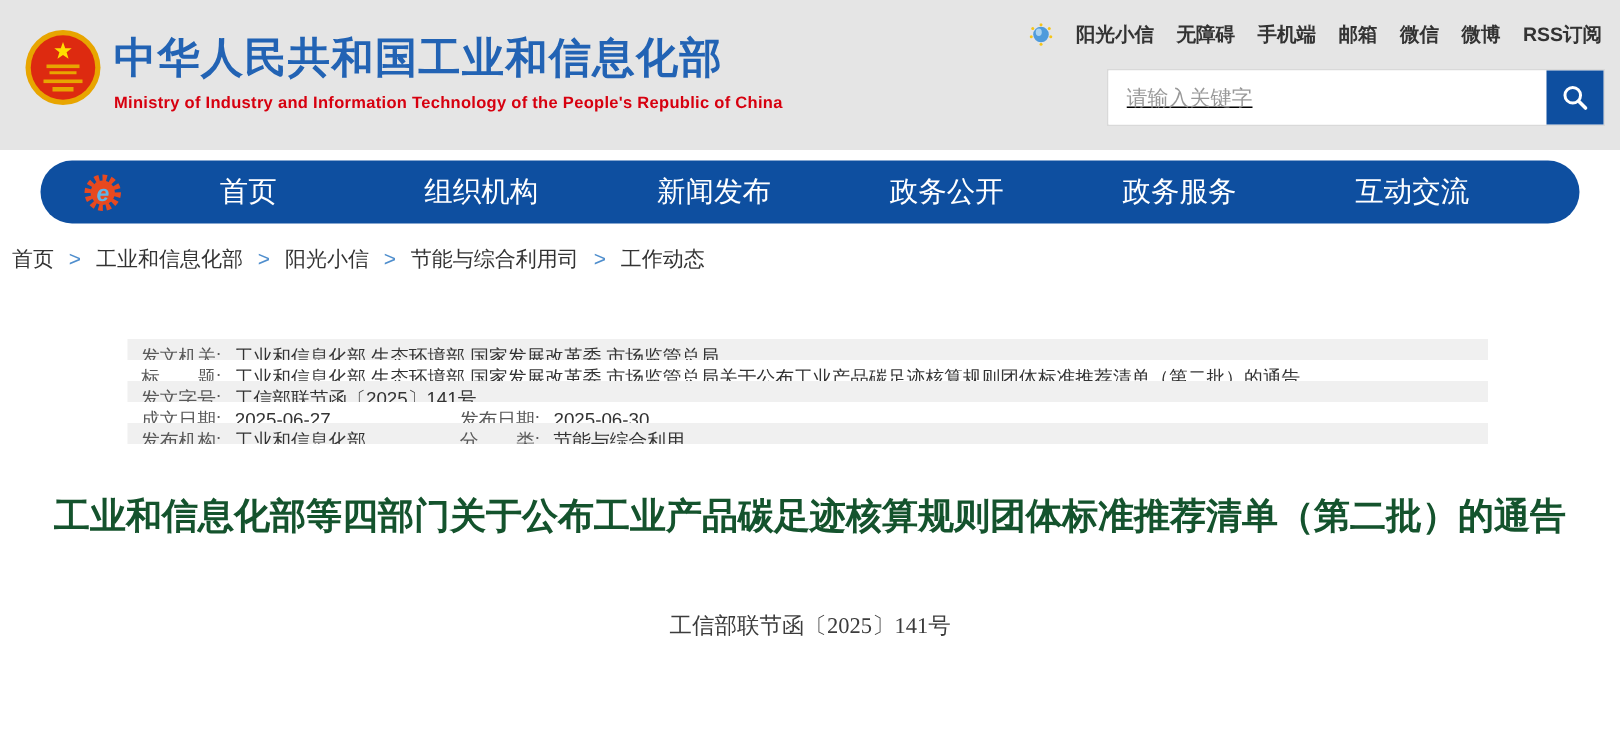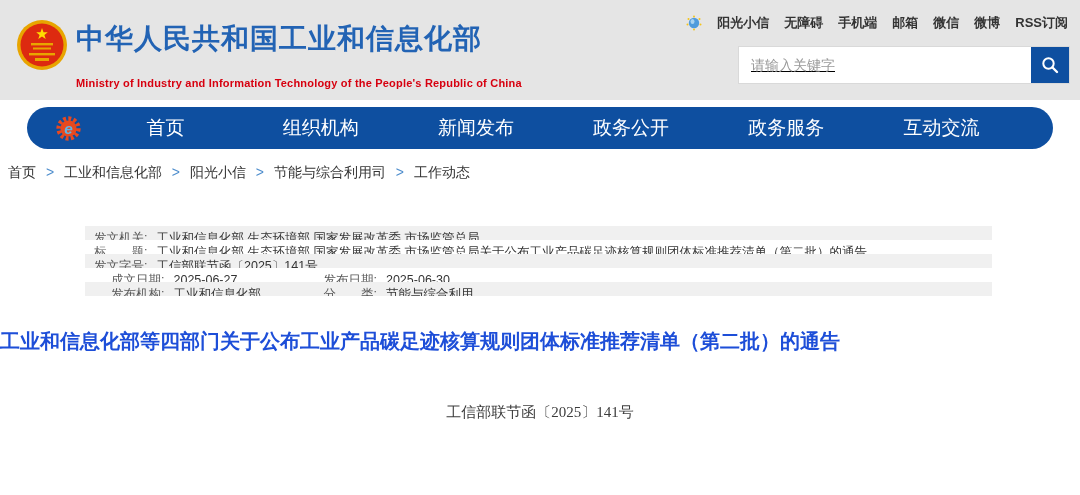--- a/index.html
+++ b/index.html
@@ -4,21 +4,21 @@
 <style>
   * { margin:0; padding:0; box-sizing:border-box; }
   html,body { width:1080px; height:495px; background:#fff; overflow:hidden;
     font-family:"Liberation Sans","DejaVu Sans",sans-serif; }
 
   
   .header { position:relative; height:100px; background:#e5e5e5; }
   .emblem { position:absolute; left:16px; top:18px; width:52px; height:56px; }
   .title-block { position:absolute; left:76px; top:22px; }
   .site-title { font-size:28px; font-weight:bold; color:#2263b4; letter-spacing:1px; line-height:1.2; }
-  .site-subtitle { font-size:11px; font-weight:bold; color:#d7000f; margin-top:21px; letter-spacing:0.2px; }
+  .site-subtitle { font-size:11px; font-weight:bold; color:#d7000f; margin-top:7px; letter-spacing:0.2px; }
 
   .top-links { position:absolute; right:12px; top:14px; display:flex; align-items:center; gap:15px;
     font-size:13px; color:#333;font-weight:bold; }
   .top-links .link { cursor:pointer; white-space:nowrap; }
   .mascot { width:16px; height:16px; display:inline-block; vertical-align:-3px; }
 
   .search-box { position:absolute; right:10px; top:46px; width:332px; height:38px;
     border:1px solid #d9d9d9; display:flex; background:#fff;text-decoration:underline; }
   .search-input { flex:1; border:0; outline:none; padding:0 12px; font-size:14px; color:#333;
     font-family:inherit; }
@@ -36,24 +36,24 @@
   .breadcrumb { padding:15px 8px 8px 8px; font-size:14px; color:#333; }
   .crumb { cursor:pointer; }
   .crumb-sep { color:#4f8ecd; margin:0 6px; }
 
   
   .doc-table { margin:36px 0 0 85px; width:907px; font-size:12.5px; }
   .doc-row { height:14px; line-height:25px; padding-left:9px; white-space:nowrap; overflow:hidden; }
   .doc-row.gray { background:#f0f0f0; }
   .doc-label { color:#595959; margin-right:9px; }
   .doc-value { color:#333; }
-  .col1 { display:inline-block; width:209px;margin-left:17px; }
+  .col1 { display:inline-block; width:209px; }
 
   
-  .article-title { margin-top:32px; font-size:20px; font-weight:bold; color:#1d4ed8; }
+  .article-title { margin-top:32px; text-align:center; font-size:24px; font-weight:bold; color:#14532d; }
   .doc-number { margin-top:48px; text-align:center; font-size:15px; color:#3c3c3c;
     font-family:"Liberation Serif","DejaVu Serif",serif; }
 </style>
 </head>
 <body>
 
 <div class="header">
   <svg class="emblem" viewBox="0 0 52 56">
     <circle cx="26" cy="27" r="25" fill="#e8a500"></circle>
     <circle cx="26" cy="27" r="21.5" fill="#dd2a10"></circle>

